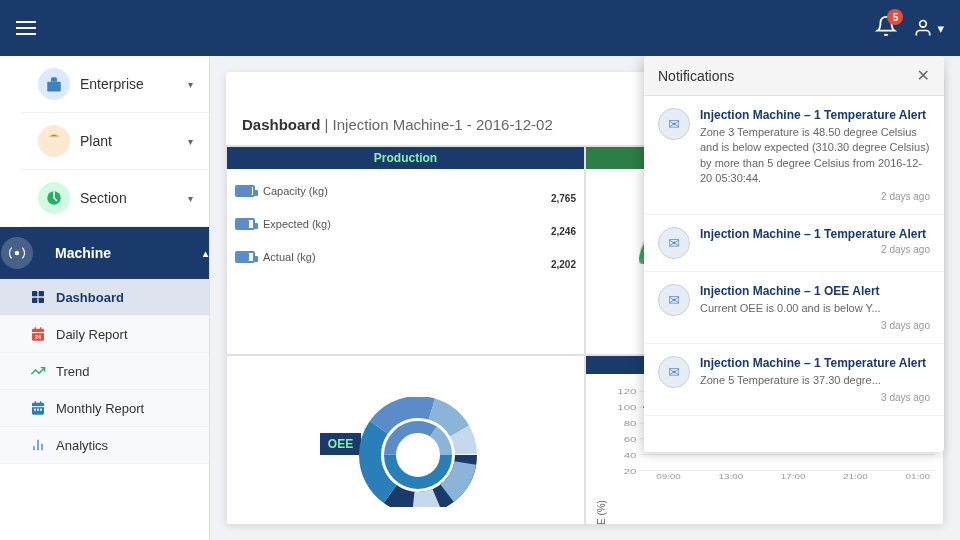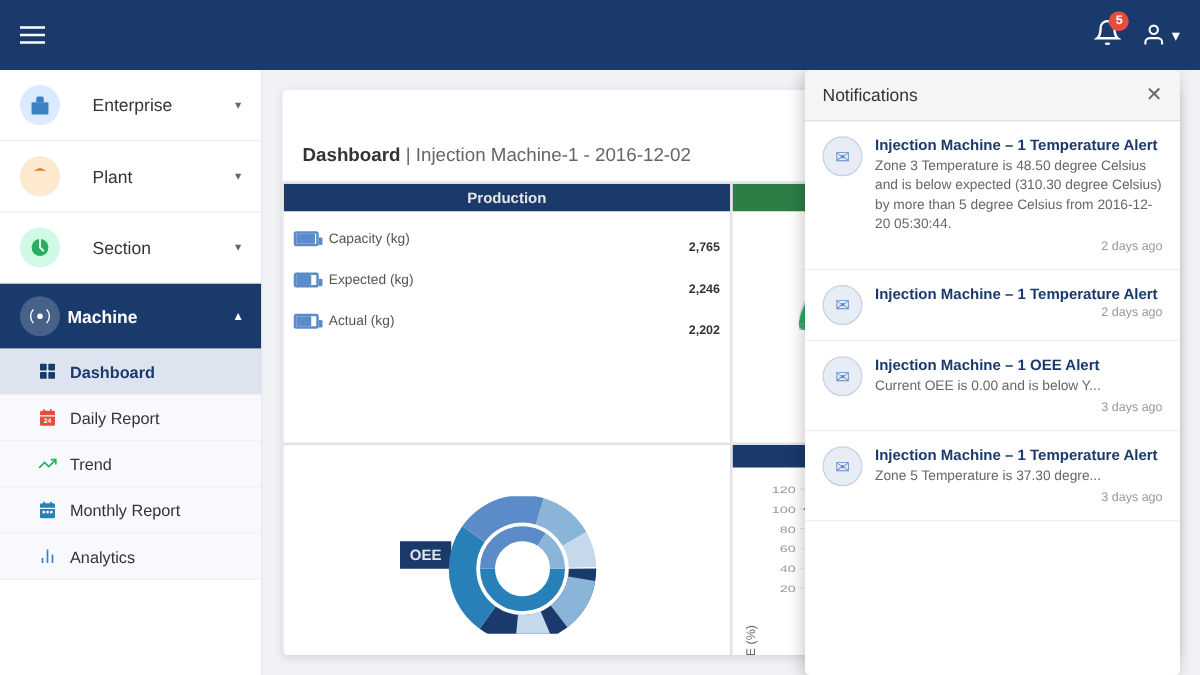--- a/index.html
+++ b/index.html
@@ -61,23 +61,24 @@
       border-right: 1px solid #e0e0e0;
       overflow-y: auto;
       flex-shrink: 0;
     }
     .sidebar-item {
       display: flex;
       align-items: center;
       padding: 12px 16px;
       cursor: pointer;
       border-bottom: 1px solid #f0f0f0;
-      gap: 26px;
+      gap: 10px;
       color: #333;
       font-size: 14px;
+      margin-left: 22px;
     }
     .sidebar-item .icon-circle {
       width: 32px; height: 32px; border-radius: 50%;
       display: flex; align-items: center; justify-content: center;
       flex-shrink: 0;
     }
     .chevron { margin-left: auto; font-size: 10px; color: #666; }
 
     
     .sidebar-submenu {
@@ -90,22 +91,22 @@
       border-bottom: 1px solid #f0f0f0;
     }
     .sidebar-submenu .sidebar-subitem.active { background: #dde4f0; font-weight: 600; color: #1a3a6b; }
 
     
     .machine-header {
       background: #1a3a6b;
       color: white;
       display: flex;
       align-items: center;
-      padding: 10px 16px;
-      gap: 6px;
+      padding: 10px 1px;
+      gap: 22px;
       font-size: 14px;
       font-weight: 600;
     }
     .machine-header .icon-circle {
       width: 32px; height: 32px; border-radius: 50%;
       display: flex; align-items: center; justify-content: center;
       background: rgba(255,255,255,0.2);
       flex-shrink: 0;
     }
 
@@ -163,21 +164,21 @@
     }
 
     .grid-cell {
       border: 1px solid #e0e0e0;
       padding: 8px;
       overflow: hidden;
     }
 
     .cell-header {
       background: #1a3a6b;
-      color: #e5e5e5;
+      color: #86efac;
       font-size: 12px;
       font-weight: 600;
       text-align: center;
       padding: 4px 8px;
       margin: -8px -8px 8px -8px;
     }
     .cell-header.green { background: #2d7d46; }
 
     
     .production-row {
@@ -225,21 +226,21 @@
     .chart-cell {
       padding: 4px 8px;
     }
 
     
     .notifications-panel {
       position: absolute;
       right: 16px;
       top: 0;
       width: 300px;
-      height: 484px;
+      height: 396px;
       background: white;
       box-shadow: -2px 2px 12px rgba(0,0,0,0.2);
       border-radius: 4px;
       z-index: 20;
       display: flex;
       flex-direction: column;
       overflow: hidden;
       justify-content: flex-end;
     }
     .notif-header {

